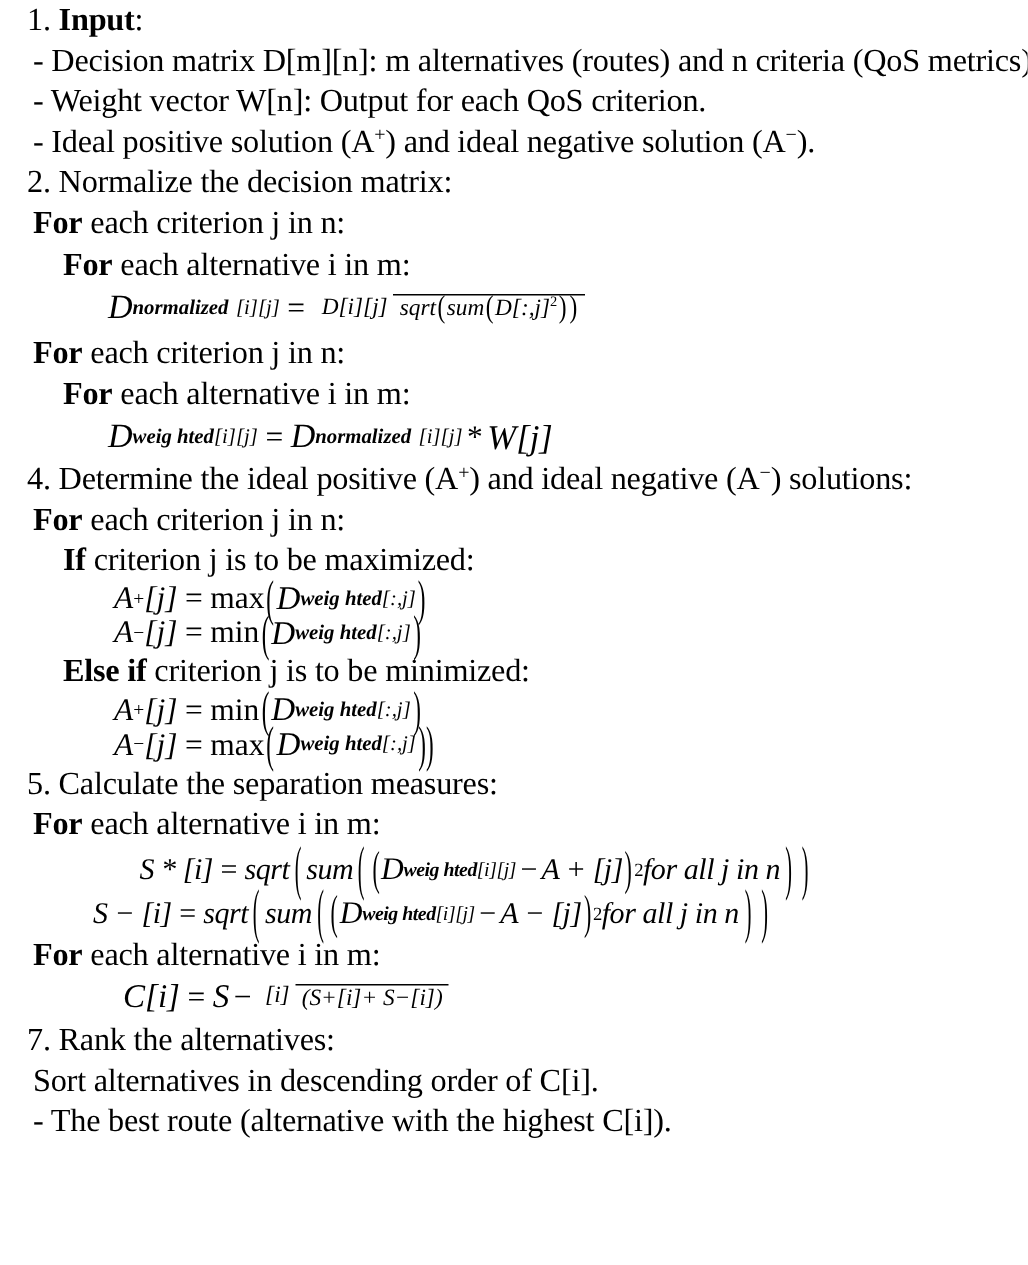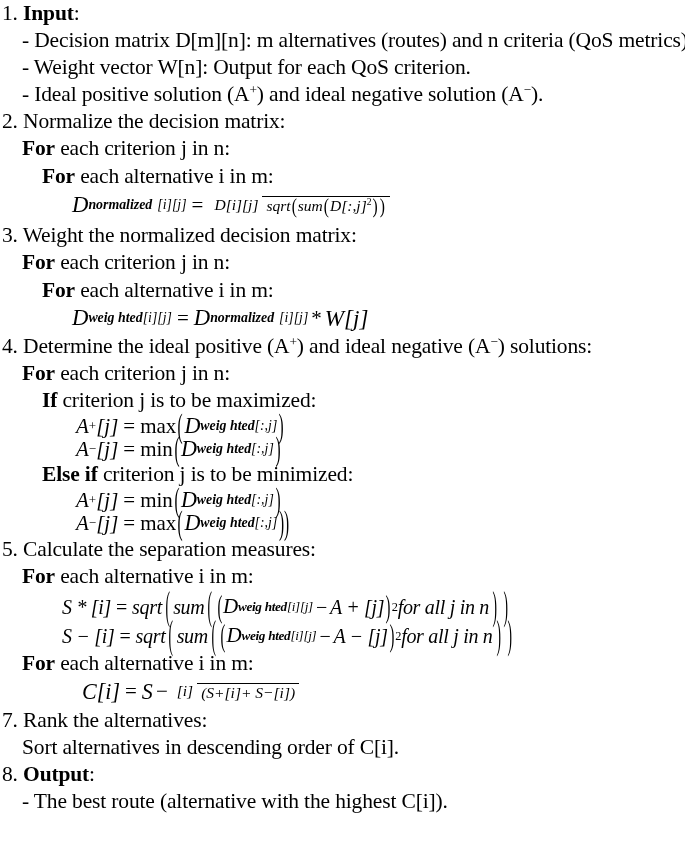--- a/index.html
+++ b/index.html
@@ -21,21 +21,21 @@
     overflow: hidden;
     padding: 0;
     box-sizing: border-box;
   }
   .line {
     font-size: 21.5px;
     line-height: 27.1px;
     white-space: nowrap;
     letter-spacing: -0.15px;
   }
-  .ind0 { padding-left: 2px; }
+  .ind0 { padding-left: 18px; }
   .ind1 { padding-left: 22px; }
   .ind2 { padding-left: 42px; }
   .ind3 { padding-left: 62px; }
   b { font-weight: bold; }
   sup {
     font-size: 0.62em;
     vertical-align: 0.52em;
     line-height: 0;
   }
   .mathline {
@@ -142,21 +142,20 @@
         <span class="gap"></span>
         <span class="idx">[i][j]</span>
       <span class="eq">=</span>
       <span class="frac">
         <span class="num">D[i][j]</span>
         <span class="den"><span>sqrt</span><span class="smparen">(</span><span>sum</span><span class="smparen">(</span><span>D[:,j]</span><span class="sq">2</span><span class="smparen">)</span><span class="smparen">)</span></span>
       </span>
     </span>
   </div>
 
-  <div class="line ind0">3. Weight the normalized decision matrix:</div>
   <div class="line ind1">
     <b>For</b><span> each criterion j in n:</span>
   </div>
   <div class="line ind2">
     <b>For</b><span> each alternative i in m:</span>
   </div>
 
   <div class="mathline" style="padding-left:72px;margin:3px 0 3px 0;">
     <span class="mrow">
       <span style="font-size:1.08em">D</span>
@@ -244,21 +243,21 @@
         <span class="idx">[:,j]</span>
         <span class="medparen">))</span>
     </span>
   </div>
 
   <div class="line ind0">5. Calculate the separation measures:</div>
   <div class="line ind1">
     <b>For</b><span> each alternative i in m:</span>
   </div>
 
-  <div class="mathline" style="padding-left:62px;margin:6px 0 8px 0;font-size:20px;">
+  <div class="mathline" style="padding-left:93px;margin:6px 0 8px 0;font-size:20px;">
     <span class="mrow tight">
       <span>S * [i]</span>
       <span class="eq">=</span>
       <span>sqrt</span>
         <span class="bigparen">(</span>
         <span>sum</span>
         <span class="bigparen">(</span>
         <span class="medparen">(</span>
         <span style="font-size:1.05em">D</span>
         <span class="sub">weig hted</span>
@@ -308,19 +307,15 @@
       <span class="frac">
         <span class="num">[i]</span>
         <span class="den">(S+[i]+ S−[i])</span>
       </span>
     </span>
   </div>
 
   <div class="line ind0">7. Rank the alternatives:</div>
   <div class="line ind1">Sort alternatives in descending order of C[i].</div>
 
-  <div class="line ind0">
-    <span>8.</span>
-    <b>Output</b><span>:</span>
-  </div>
   <div class="line ind1">- The best route (alternative with the highest C[i]).</div>
 
 </div>
 
 </body></html>

